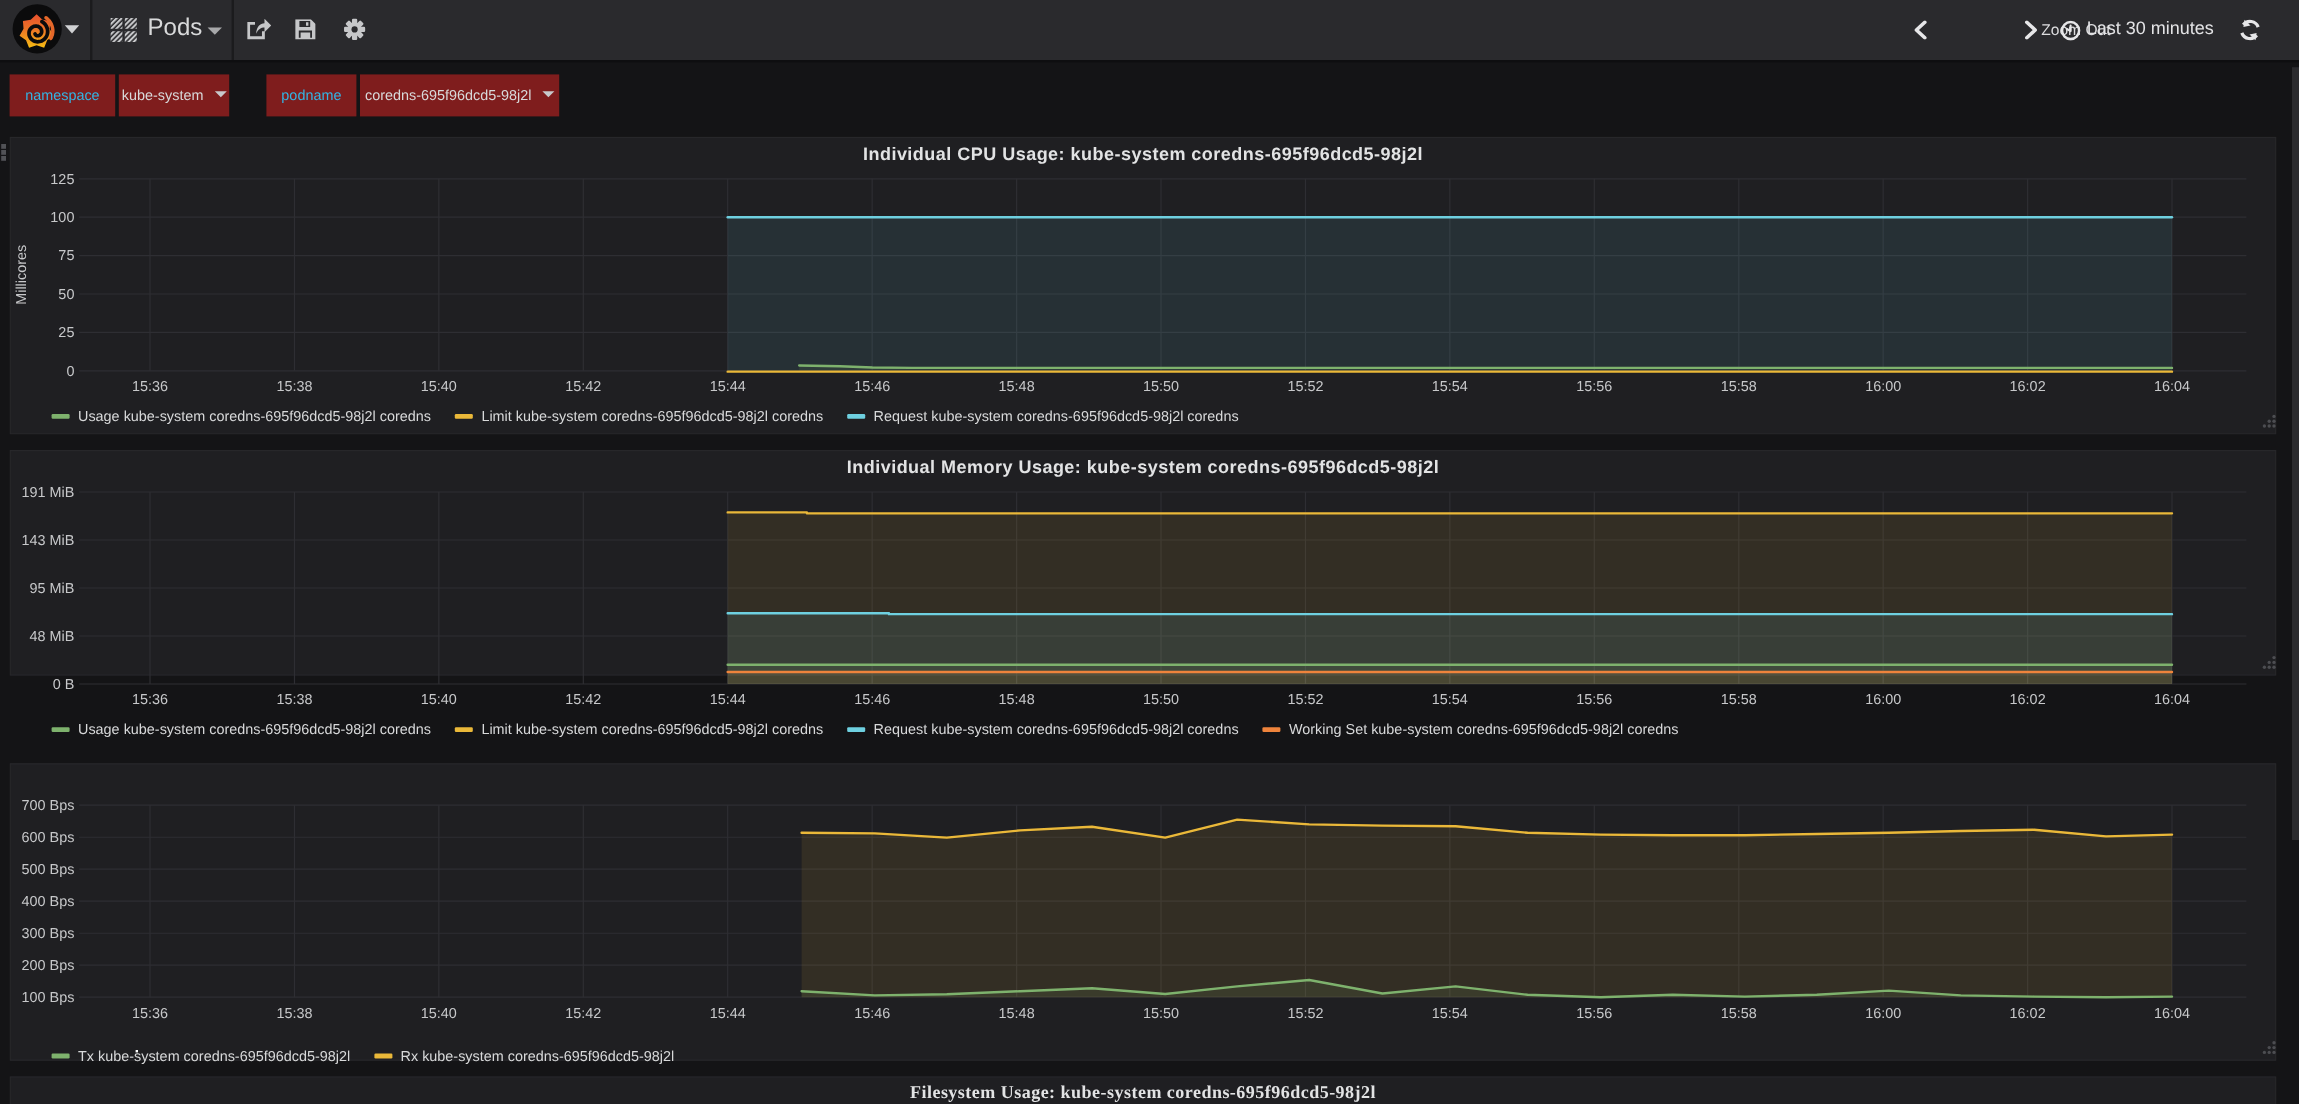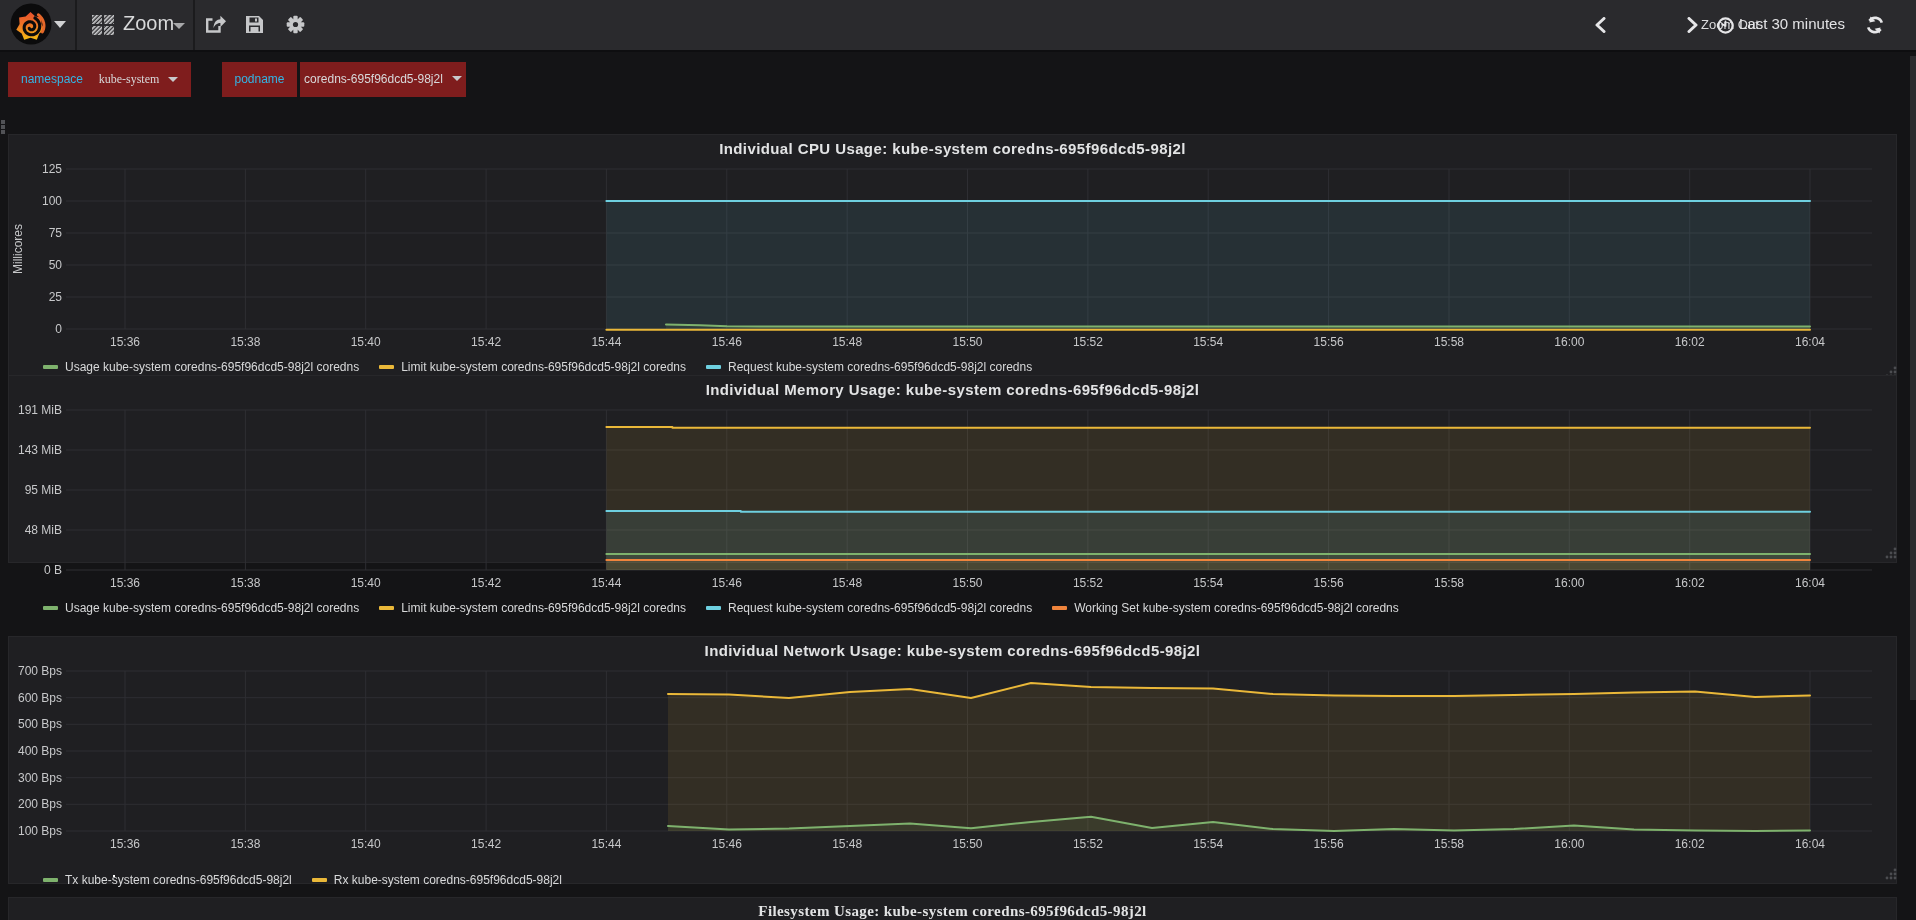--- a/index.html
+++ b/index.html
@@ -37,21 +37,21 @@
         <pattern id="ht" width="3" height="3" patternTransform="rotate(45)" patternUnits="userSpaceOnUse">
 <rect width="3" height="3" fill="#2a2a2d"></rect>
           <rect width="1.7" height="3" fill="#c9cacc"></rect>
         </pattern>
       </defs>
 <rect x="0" y="0" width="10" height="9" fill="url(#ht)"></rect>
 <rect x="12" y="0" width="10" height="9" fill="url(#ht)"></rect>
 <rect x="0" y="11" width="10" height="9" fill="url(#ht)"></rect>
 <rect x="12" y="11" width="10" height="9" fill="url(#ht)"></rect>
 </svg>
-    <div class="abs" style="left:123px;top:12px;font-size:20px;color:#d8d9da;">Zoom</div>
+    <div class="abs" style="left:123px;top:12px;font-size:20px;color:#d8d9da;">Pods</div>
     <div class="abs" style="left:173px;top:23px;width:0;height:0;border-left:6px solid transparent;border-right:6px solid transparent;border-top:6px solid #a7a8aa;"></div>
     <svg class="abs" style="left:206px;top:15px" width="20" height="19" viewBox="0 0 20 19">
 <path d="M13.5 11 V16.5 H1.2 V4.5 H6.5" fill="none" stroke="#c6c7c9" stroke-width="2.4"></path>
 <path d="M7.4 13.2 C7.9 6.6 10.8 4.5 14.4 4.3 L14.4 0.7 L20 6.3 L14.4 11.9 L14.4 8.0 C11.5 8.1 9.2 9.3 7.4 13.2 Z" fill="#c6c7c9"></path>
 </svg>
     <svg class="abs" style="left:246px;top:16px" width="17" height="17" viewBox="0 0 17 17">
 <path fill="#c6c7c9" fill-rule="evenodd" d="M0 0 H13 L17 4 V17 H0 Z M3.5 1.5 V6.5 H12.5 V1.5 Z M9 2.5 H11 V5.5 H9 Z M3 9.5 H14 V15.5 H3 Z M4.5 11 H12.5 V15.5 H4.5 Z"></path>
 </svg>
     <svg class="abs" style="left:286px;top:15px" width="19" height="19" viewBox="0 0 19 19">
       <rect x="7.3" y="0.6999999999999997" width="4.4" height="4.4" rx="1" transform="rotate(0 9.5 9.5)" fill="#c6c7c9"></rect>
@@ -77,27 +77,27 @@
 <path d="M8.5 8.9 V4.4 M8.5 8.9 L5.4 7.2" fill="none" stroke="#e6e6e8" stroke-width="1.8" stroke-linecap="round"></path>
 </svg>
     <div class="abs" style="left:1739px;top:15px;font-size:15px;color:#e3e3e5;">Last 30 minutes</div>
     <svg class="abs" style="left:1866px;top:16px" width="18" height="18" viewBox="0 0 18 18">
 <path d="M15.8 6.6 A7.1 7.1 0 0 0 3.4 4.7" fill="none" stroke="#e6e6e8" stroke-width="2.7"></path>
 <path d="M4.4 0.4 L3.5 6.5 L9.4 5.3 Z" fill="#e6e6e8"></path>
 <path d="M2.2 11.4 A7.1 7.1 0 0 0 14.6 13.3" fill="none" stroke="#e6e6e8" stroke-width="2.7"></path>
 <path d="M13.6 17.6 L14.5 11.5 L8.6 12.7 Z" fill="#e6e6e8"></path>
 </svg>
     <div class="chip" style="left:8px;width:88px;color:#33b5e5;">namespace</div>
-    <div class="chip" style="left:86px;width:105px;color:#d8d9da;font-family:Liberation Serif, serif;">kube-system<span class="caret"></span></div>
+    <div class="chip" style="left:99px;width:92px;color:#d8d9da;">kube-system<span class="caret"></span></div>
     <div class="chip" style="left:222px;width:75px;color:#33b5e5;">podname</div>
     <div class="chip" style="left:300px;width:166px;color:#d8d9da;">coredns-695f96dcd5-98j2l<span class="caret"></span></div>
     <div class="abs" style="left:1px;top:120px;width:4px;height:4px;background:#515256;"></div>
     <div class="abs" style="left:1px;top:125.3px;width:4px;height:4px;background:#515256;"></div>
     <div class="abs" style="left:1px;top:130.3px;width:4px;height:4px;background:#515256;"></div>
-    <div class="panel" style="top:114px;height:248px;margin-top:20px;">
+    <div class="panel" style="top:114px;height:248px;">
       <div class="ptitle">Individual CPU Usage: kube-system coredns-695f96dcd5-98j2l</div>
       <svg class="abs" style="left:0;top:0" width="1889" height="248" viewBox="0 0 1889 248" font-family="Liberation Sans, sans-serif">
         <line x1="117.0" y1="35" x2="117.0" y2="195" stroke="#2e2e33" stroke-width="1"></line>
         <line x1="237.4" y1="35" x2="237.4" y2="195" stroke="#2e2e33" stroke-width="1"></line>
         <line x1="357.7" y1="35" x2="357.7" y2="195" stroke="#2e2e33" stroke-width="1"></line>
         <line x1="478.1" y1="35" x2="478.1" y2="195" stroke="#2e2e33" stroke-width="1"></line>
         <line x1="598.4" y1="35" x2="598.4" y2="195" stroke="#2e2e33" stroke-width="1"></line>
         <line x1="718.8" y1="35" x2="718.8" y2="195" stroke="#2e2e33" stroke-width="1"></line>
         <line x1="839.2" y1="35" x2="839.2" y2="195" stroke="#2e2e33" stroke-width="1"></line>
         <line x1="959.5" y1="35" x2="959.5" y2="195" stroke="#2e2e33" stroke-width="1"></line>
@@ -208,21 +208,20 @@
       <div class="corner"><svg width="13" height="13" viewBox="0 0 13 13">
           <circle cx="11" cy="3" r="1.4" fill="#4c4d51"></circle>
           <circle cx="11" cy="7" r="1.4" fill="#4c4d51"></circle>
           <circle cx="7" cy="7" r="1.4" fill="#4c4d51"></circle>
           <circle cx="11" cy="11" r="1.4" fill="#4c4d51"></circle>
           <circle cx="7" cy="11" r="1.4" fill="#4c4d51"></circle>
           <circle cx="3" cy="11" r="1.4" fill="#4c4d51"></circle>
         </svg></div>
     </div>
     <div class="panel" style="top:636px;height:248px;">
-      <div class="ptitle">Individual Network Usage: kube-system coredns-695f96dcd5-98j2l</div>
       <svg class="abs" style="left:0;top:0" width="1889" height="248" viewBox="0 0 1889 248" font-family="Liberation Sans, sans-serif">
         <line x1="117.0" y1="35" x2="117.0" y2="195" stroke="#2e2e33" stroke-width="1"></line>
         <line x1="237.4" y1="35" x2="237.4" y2="195" stroke="#2e2e33" stroke-width="1"></line>
         <line x1="357.7" y1="35" x2="357.7" y2="195" stroke="#2e2e33" stroke-width="1"></line>
         <line x1="478.1" y1="35" x2="478.1" y2="195" stroke="#2e2e33" stroke-width="1"></line>
         <line x1="598.4" y1="35" x2="598.4" y2="195" stroke="#2e2e33" stroke-width="1"></line>
         <line x1="718.8" y1="35" x2="718.8" y2="195" stroke="#2e2e33" stroke-width="1"></line>
         <line x1="839.2" y1="35" x2="839.2" y2="195" stroke="#2e2e33" stroke-width="1"></line>
         <line x1="959.5" y1="35" x2="959.5" y2="195" stroke="#2e2e33" stroke-width="1"></line>
         <line x1="1079.9" y1="35" x2="1079.9" y2="195" stroke="#2e2e33" stroke-width="1"></line>

